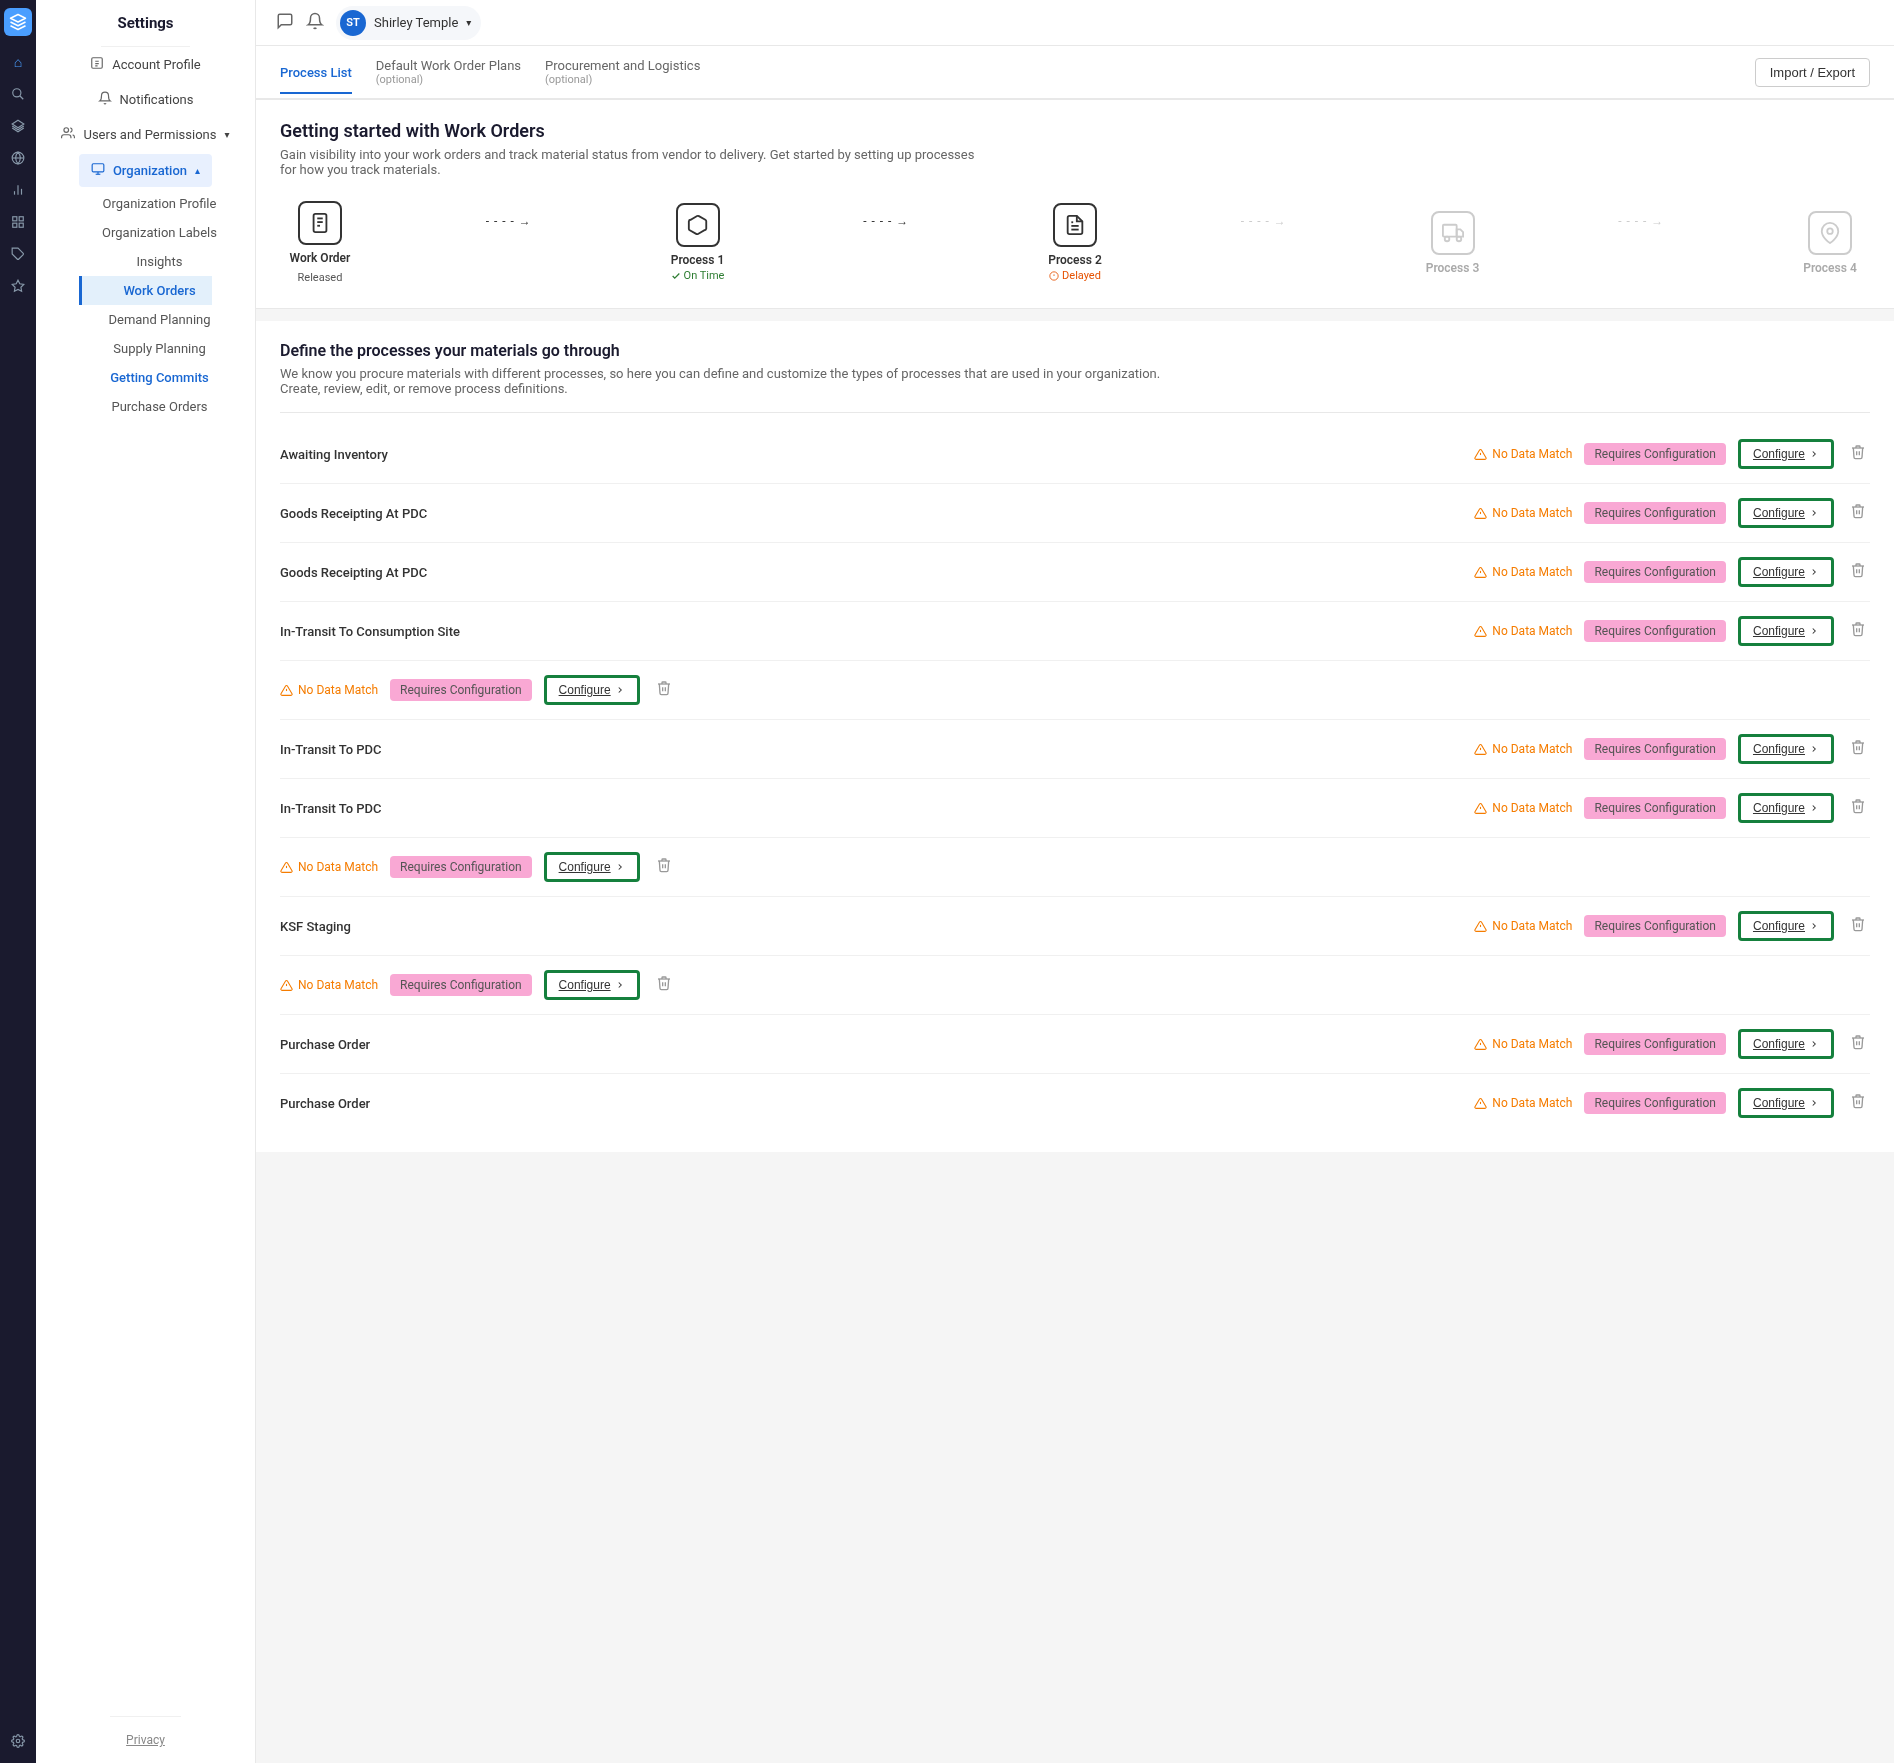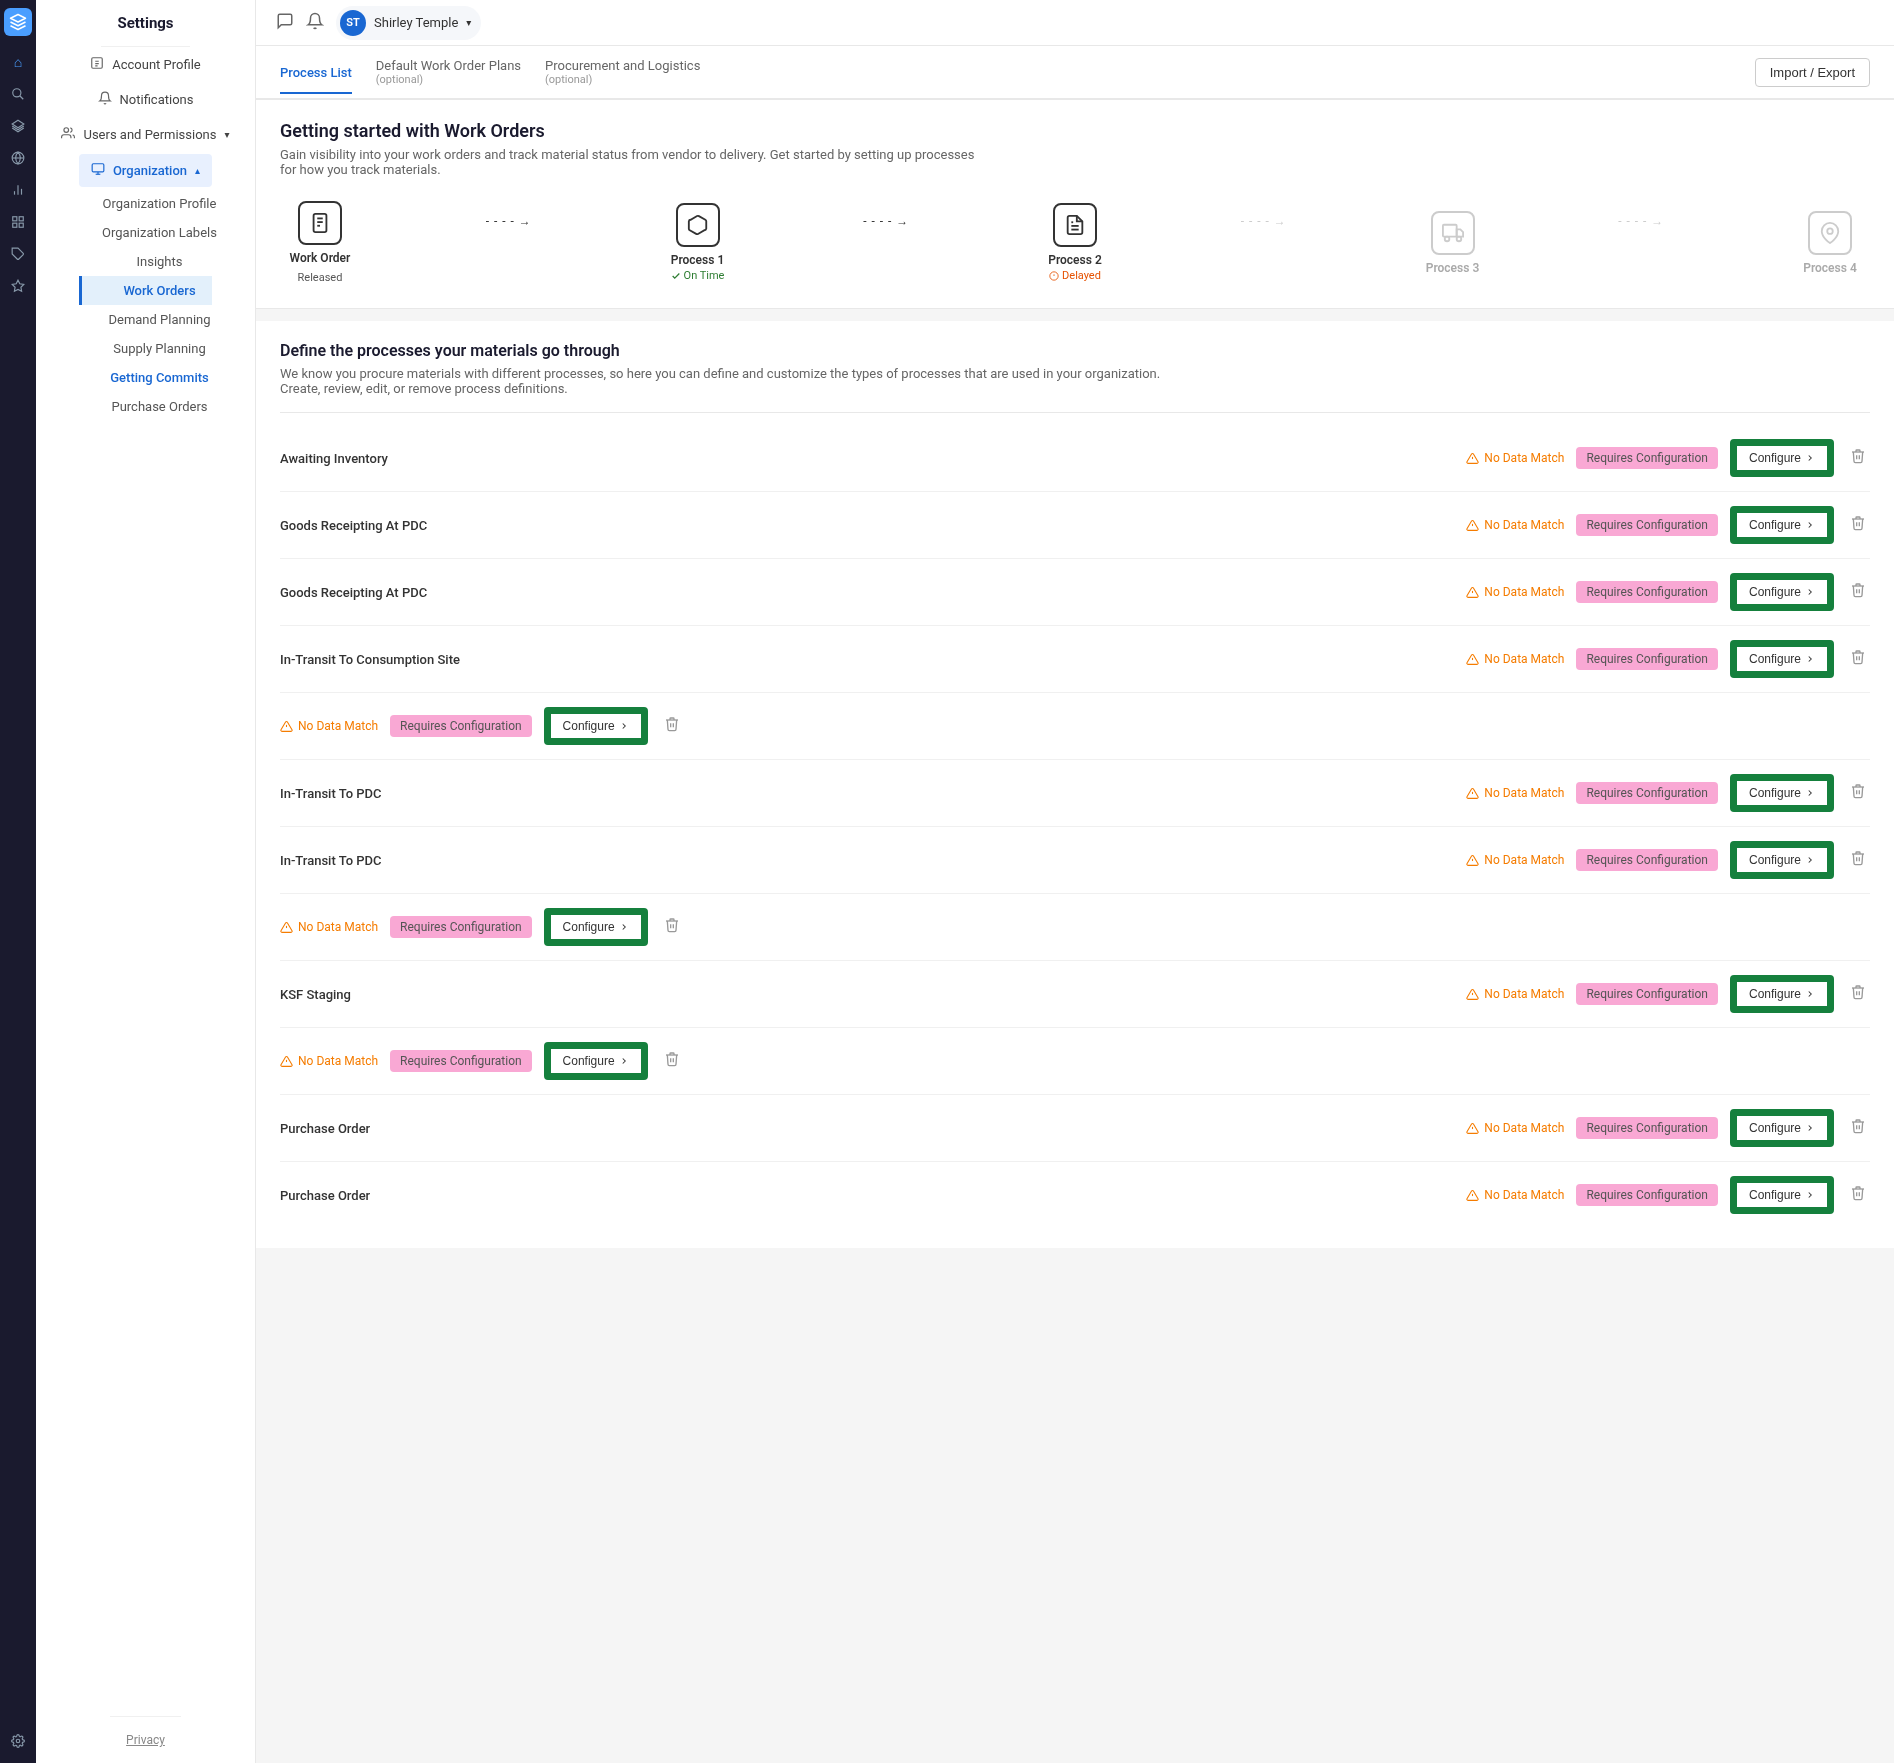--- a/index.html
+++ b/index.html
@@ -195,23 +195,23 @@
     .process-name { flex: 1; font-size: 13px; color: #333; font-weight: 500; }
     .no-data-match {
       display: flex; align-items: center; gap: 5px;
       color: #f57c00; font-size: 12px;
     }
     .requires-config {
       background: #f9a8d4; border-radius: 4px; padding: 4px 10px;
       font-size: 12px; color: #555;
     }
     .configure-btn {
-      background: #fff; border: 7px solid #15803d; border-radius: 4px;
+      background: #fff; border: 3px solid #15803d; border-radius: 4px;
       padding: 5px 12px; cursor: pointer; font-size: 12px; color: #333;
-      display: flex; align-items: center; gap: 4px;
+      display: flex; align-items: center; gap: 4px; text-decoration: underline;
     }
     .delete-btn {
       background: none; border: none; cursor: pointer; color: #999; font-size: 16px; padding: 4px;
     }
 
     .tab-header-area {
       background: #fff;
       padding: 0 24px;
       display: flex;
       align-items: center;

